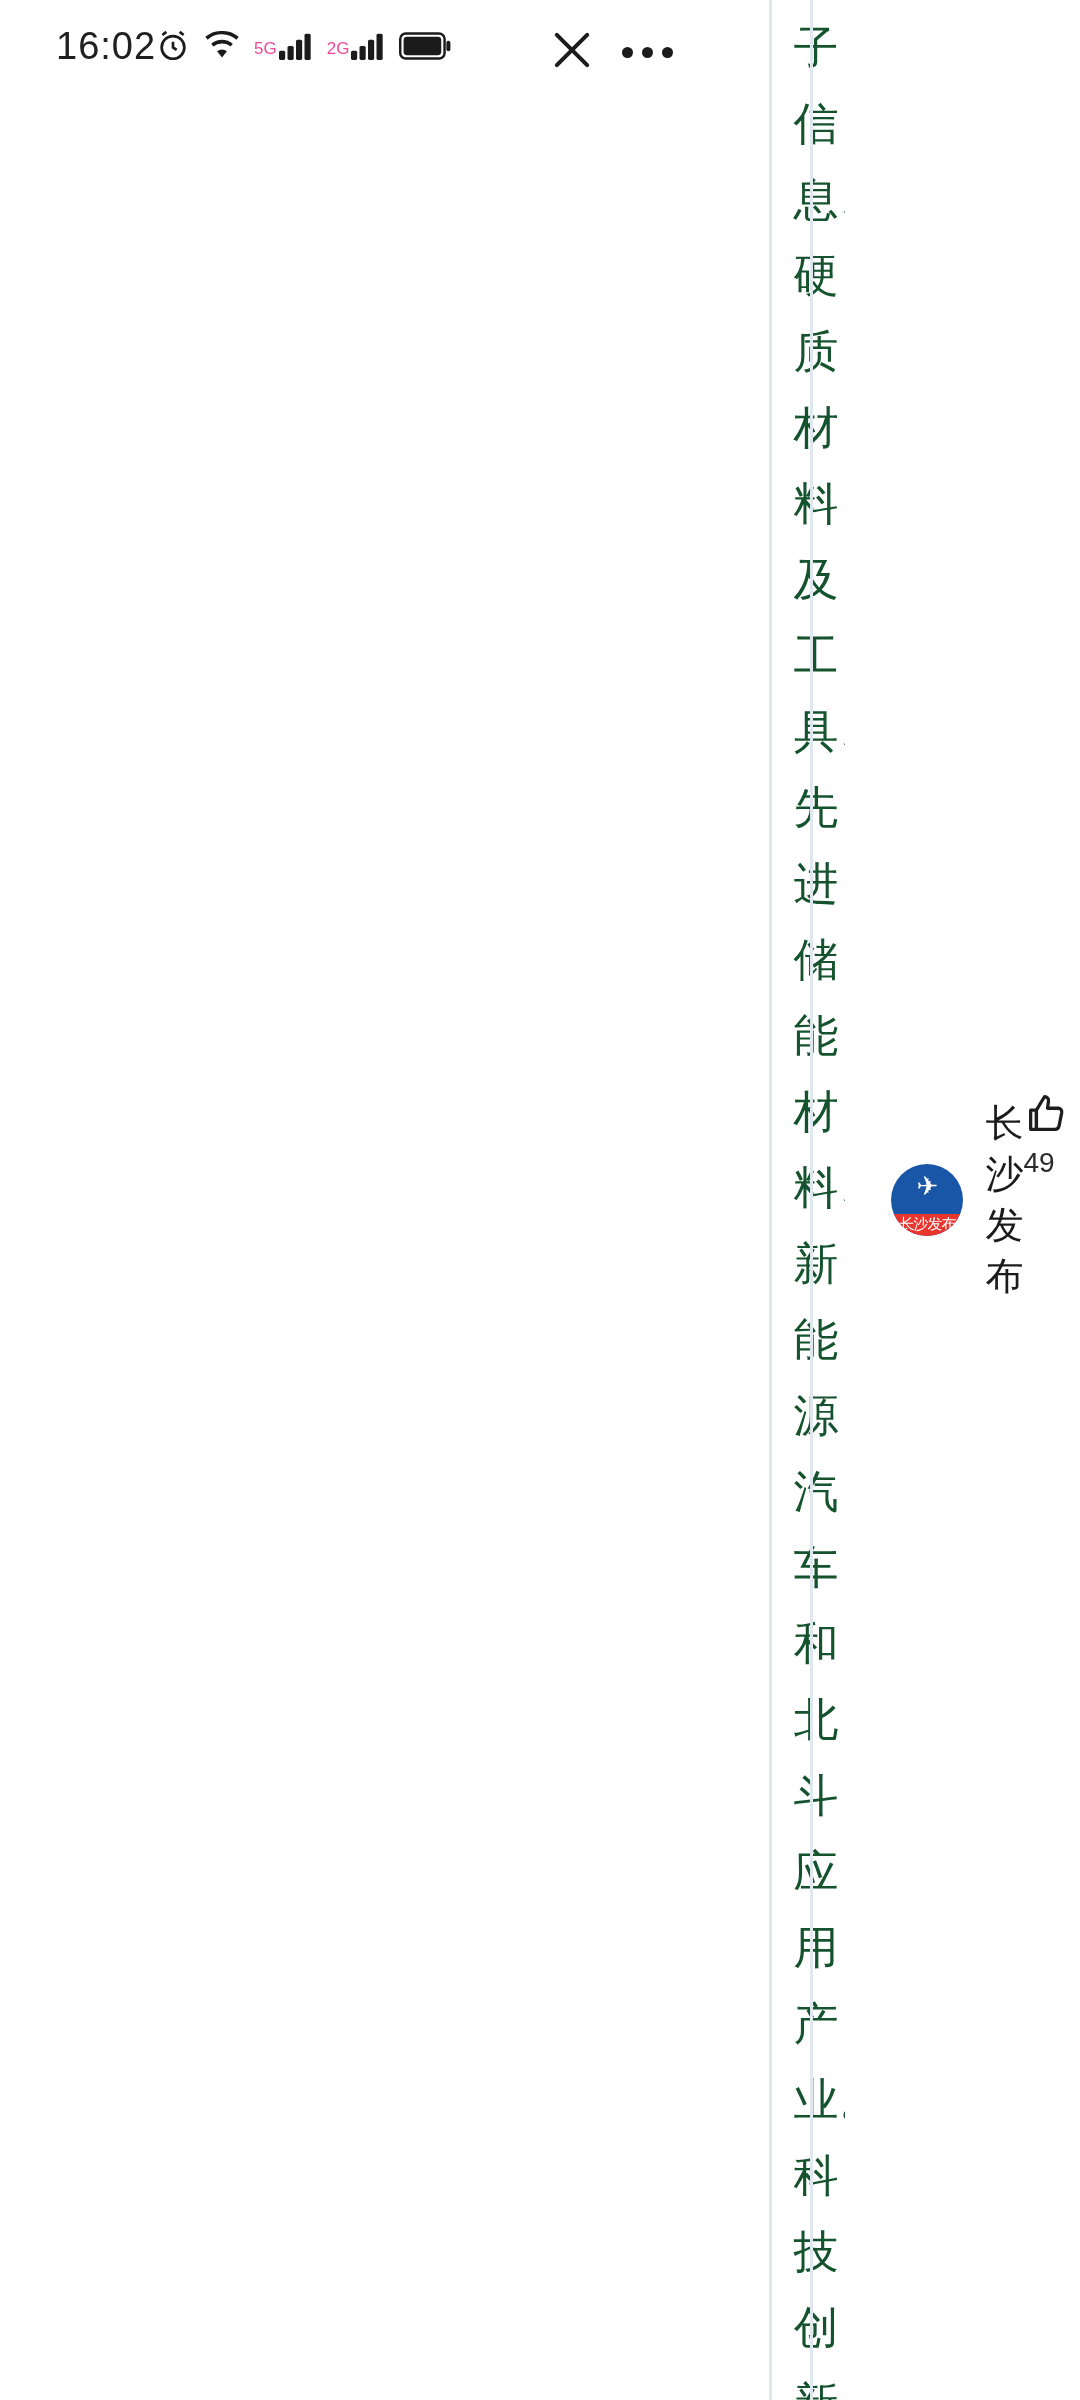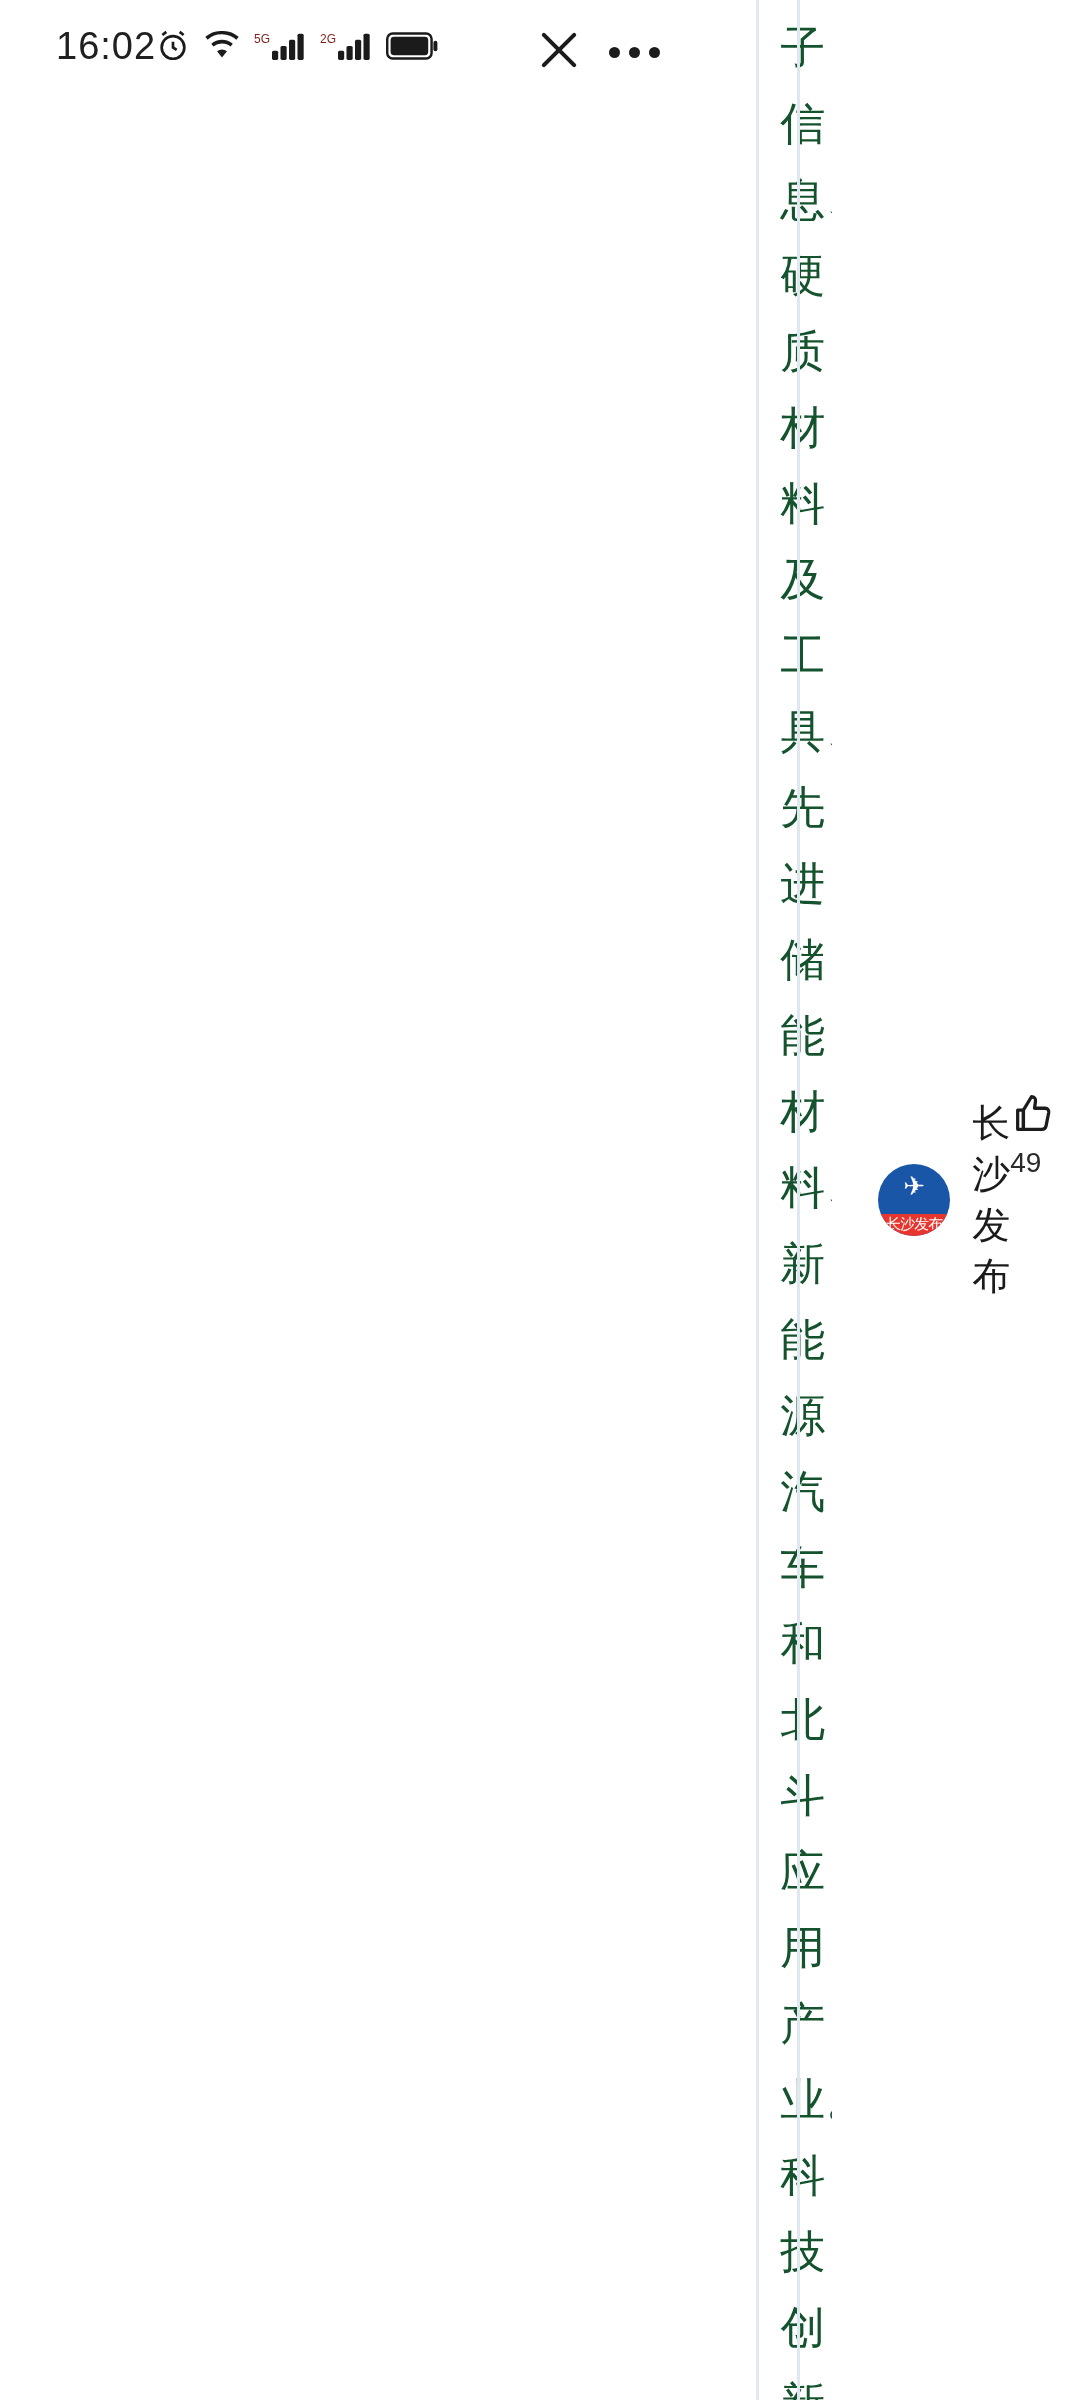--- a/index.html
+++ b/index.html
@@ -35,24 +35,24 @@
     font-family: "Liberation Sans", sans-serif;
   }
   .status-icons {
     display: flex;
     align-items: center;
     gap: 14px;
   }
   .status-icons svg { display: block; }
   .sig-group { display: flex; align-items: flex-end; gap: 2px; }
   .sig-label {
-    font-size: 12px;
-    color: #7f1d1d;
+    font-size: 17px;
+    color: #ec4899;
     line-height: 1;
-    margin-bottom: 16px;
+    margin-bottom: 4px;
   }
 
   
   .top-bar {
     height: 104px;
     flex: 0 0 104px;
     display: flex;
     align-items: center;
     justify-content: space-between;
     padding: 0 52px 0 40px;

